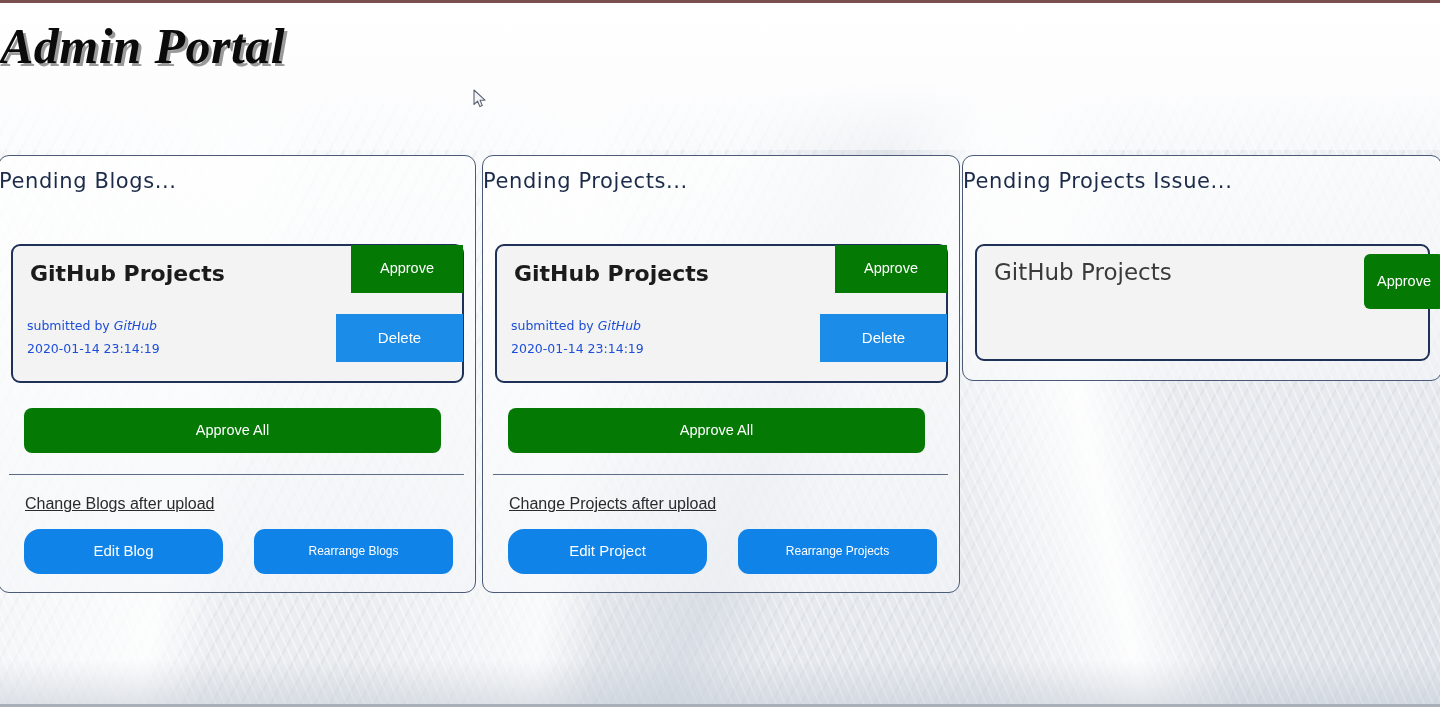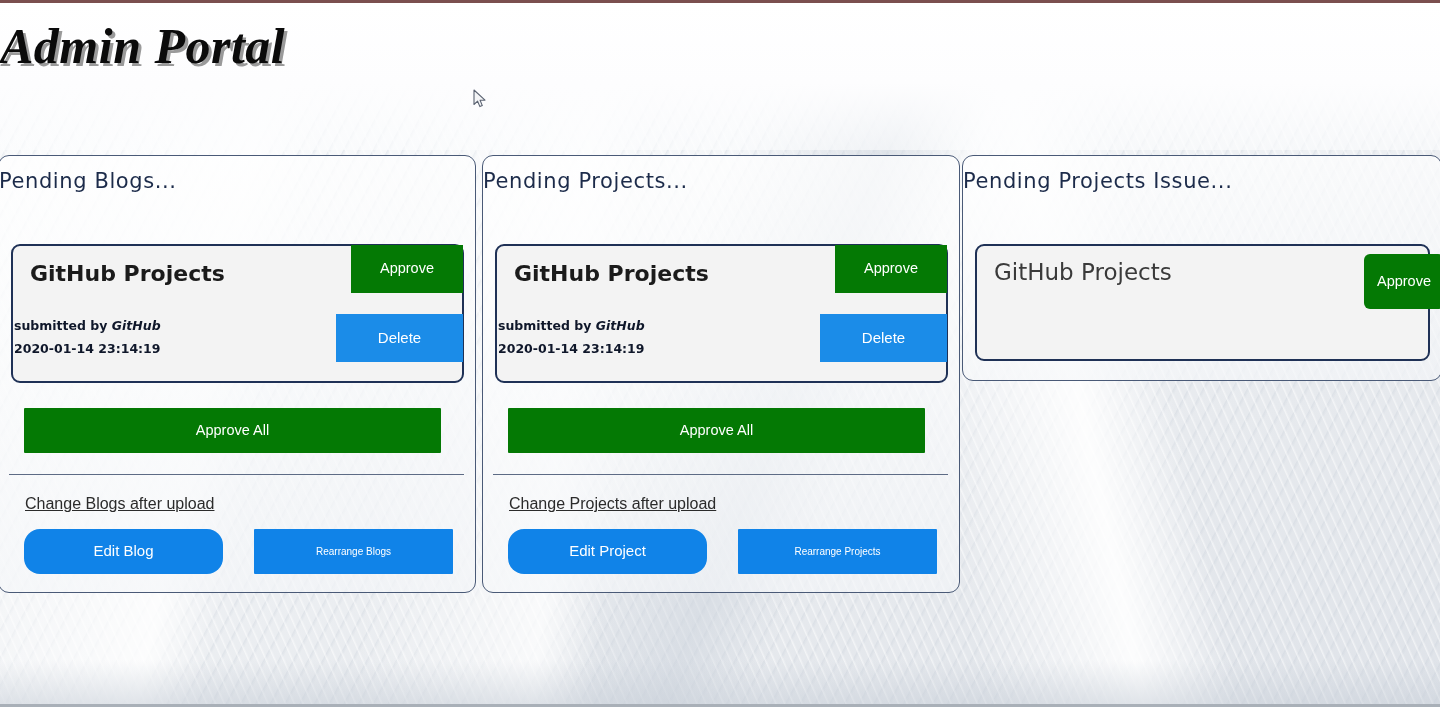--- a/index.html
+++ b/index.html
@@ -127,27 +127,26 @@
   }
   .item-title.light {
     font-weight: normal;
     font-size: 23px;
     color: #3a3a3a;
     top: 12px;
   }
 
   .item-meta {
     position: absolute;
-    left: 1px;
+    left: 14px;
     font-family: "DejaVu Sans", sans-serif;
     font-size: 12.5px;
     line-height: 16px;
-    color: #0f172a;
+    color: #1d4ed8;
     white-space: nowrap;
-    font-weight: bold;
   }
   .item-meta-submitted { top: 72px; }
   .item-meta-date      { top: 95px; font-size: 12.5px; }
   .item-meta em { font-style: italic; }
 
   
   .btn {
     font-family: "Liberation Sans", sans-serif;
     color: #ffffff;
     border: none;
@@ -180,21 +179,21 @@
     border-radius: 6px;
     font-size: 14.5px;
   }
 
   
   .btn-approve-all {
     position: absolute;
     left: 25px; top: 252px;
     width: 417px; height: 45px;
     background: #047904;
-    border-radius: 1px;
+    border-radius: 8px;
     font-size: 14.5px;
   }
 
   .divider {
     position: absolute;
     left: 10px; top: 318px;
     width: 455px; height: 1px;
     background: #5d6b85;
   }
 
@@ -215,22 +214,22 @@
     width: 199px; height: 45px;
     background: #1083e8;
     border-radius: 16px;
     font-size: 15px;
   }
   .btn-rearrange {
     position: absolute;
     left: 255px; top: 373px;
     width: 199px; height: 45px;
     background: #1083e8;
-    border-radius: 1px;
-    font-size: 10px;
+    border-radius: 11px;
+    font-size: 12px;
   }
 
   
   #cursor {
     position: absolute;
     left: 473px; top: 89px;
     width: 14px; height: 20px;
     z-index: 70;
     pointer-events: none;
   }

